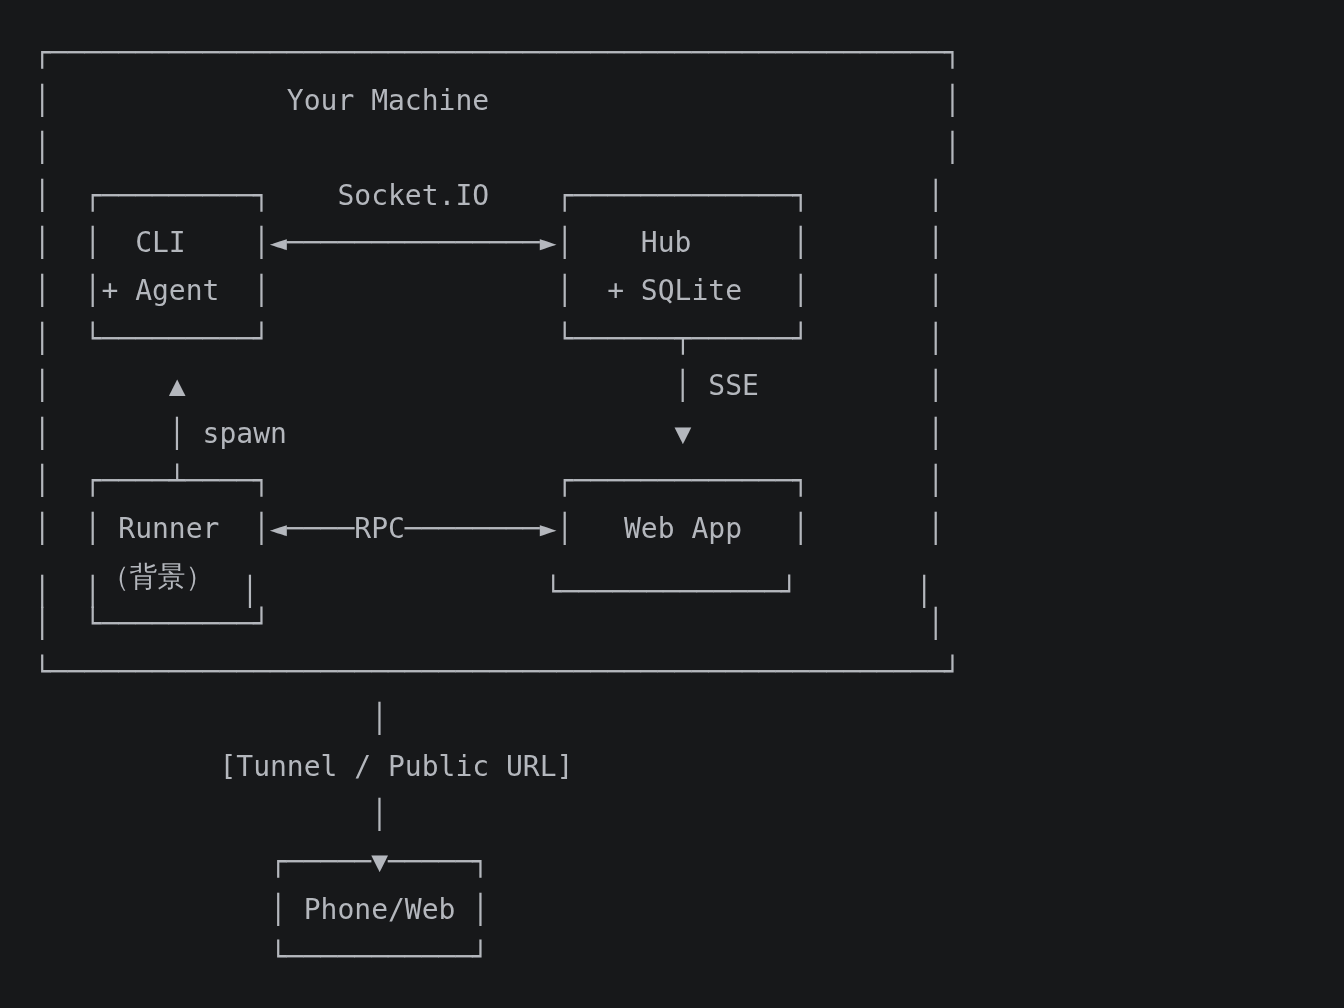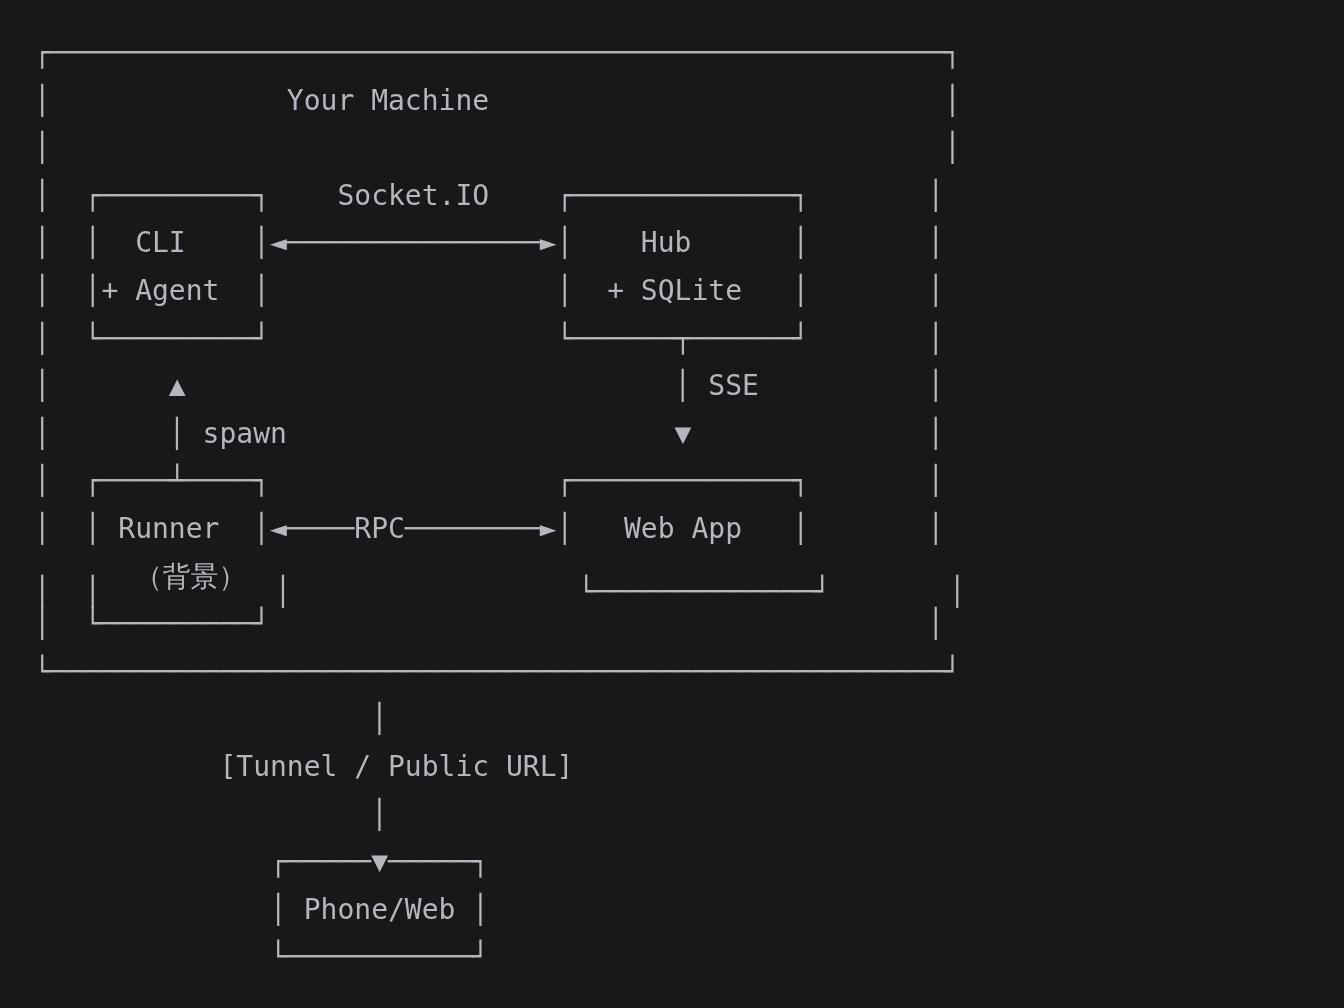--- a/index.html
+++ b/index.html
@@ -27,21 +27,20 @@
     color: #b4b7bd;
     white-space: pre;
   }
   .diagram .ln { height: 47.6px; }
   .fw {
     display: inline-block;
     overflow: hidden;
     white-space: pre;
     vertical-align: baseline;
     text-align: left;
-    margin-left: 33px;
   }
 </style>
 </head>
 <body style="background-color: rgb(23, 24, 26);">
 
 <div class="screen">
   <pre id="ascii-diagram" class="diagram" style="color: rgb(180, 183, 189);"><div class="ln">┌─────────────────────────────────────────────────────┐</div><div class="ln">│              Your Machine                           │</div><div class="ln">│                                                     │</div><div class="ln">│  ┌─────────┐    Socket.IO    ┌─────────────┐       │</div><div class="ln">│  │  CLI    │◄───────────────►│    Hub      │       │</div><div class="ln">│  │+ Agent  │                 │  + SQLite   │       │</div><div class="ln">│  └─────────┘                 └──────┬──────┘       │</div><div class="ln">│       ▲                             │ SSE          │</div><div class="ln">│       │ spawn                       ▼              │</div><div class="ln">│  ┌────┴────┐                 ┌─────────────┐       │</div><div class="ln">│  │ Runner  │◄────RPC────────►│   Web App   │       │</div><div class="ln">│  │<span class="fw" style="width: 123.4px;">（背景）</span> │                 └─────────────┘       │</div><div class="ln">│  └─────────┘                                       │</div><div class="ln">└─────────────────────────────────────────────────────┘</div><div class="ln">                    │</div><div class="ln">           [Tunnel / Public URL]</div><div class="ln">                    │</div><div class="ln">              ┌─────▼─────┐</div><div class="ln">              │ Phone/Web │</div><div class="ln">              └───────────┘</div></pre>
 </div>
 
 </body></html>

